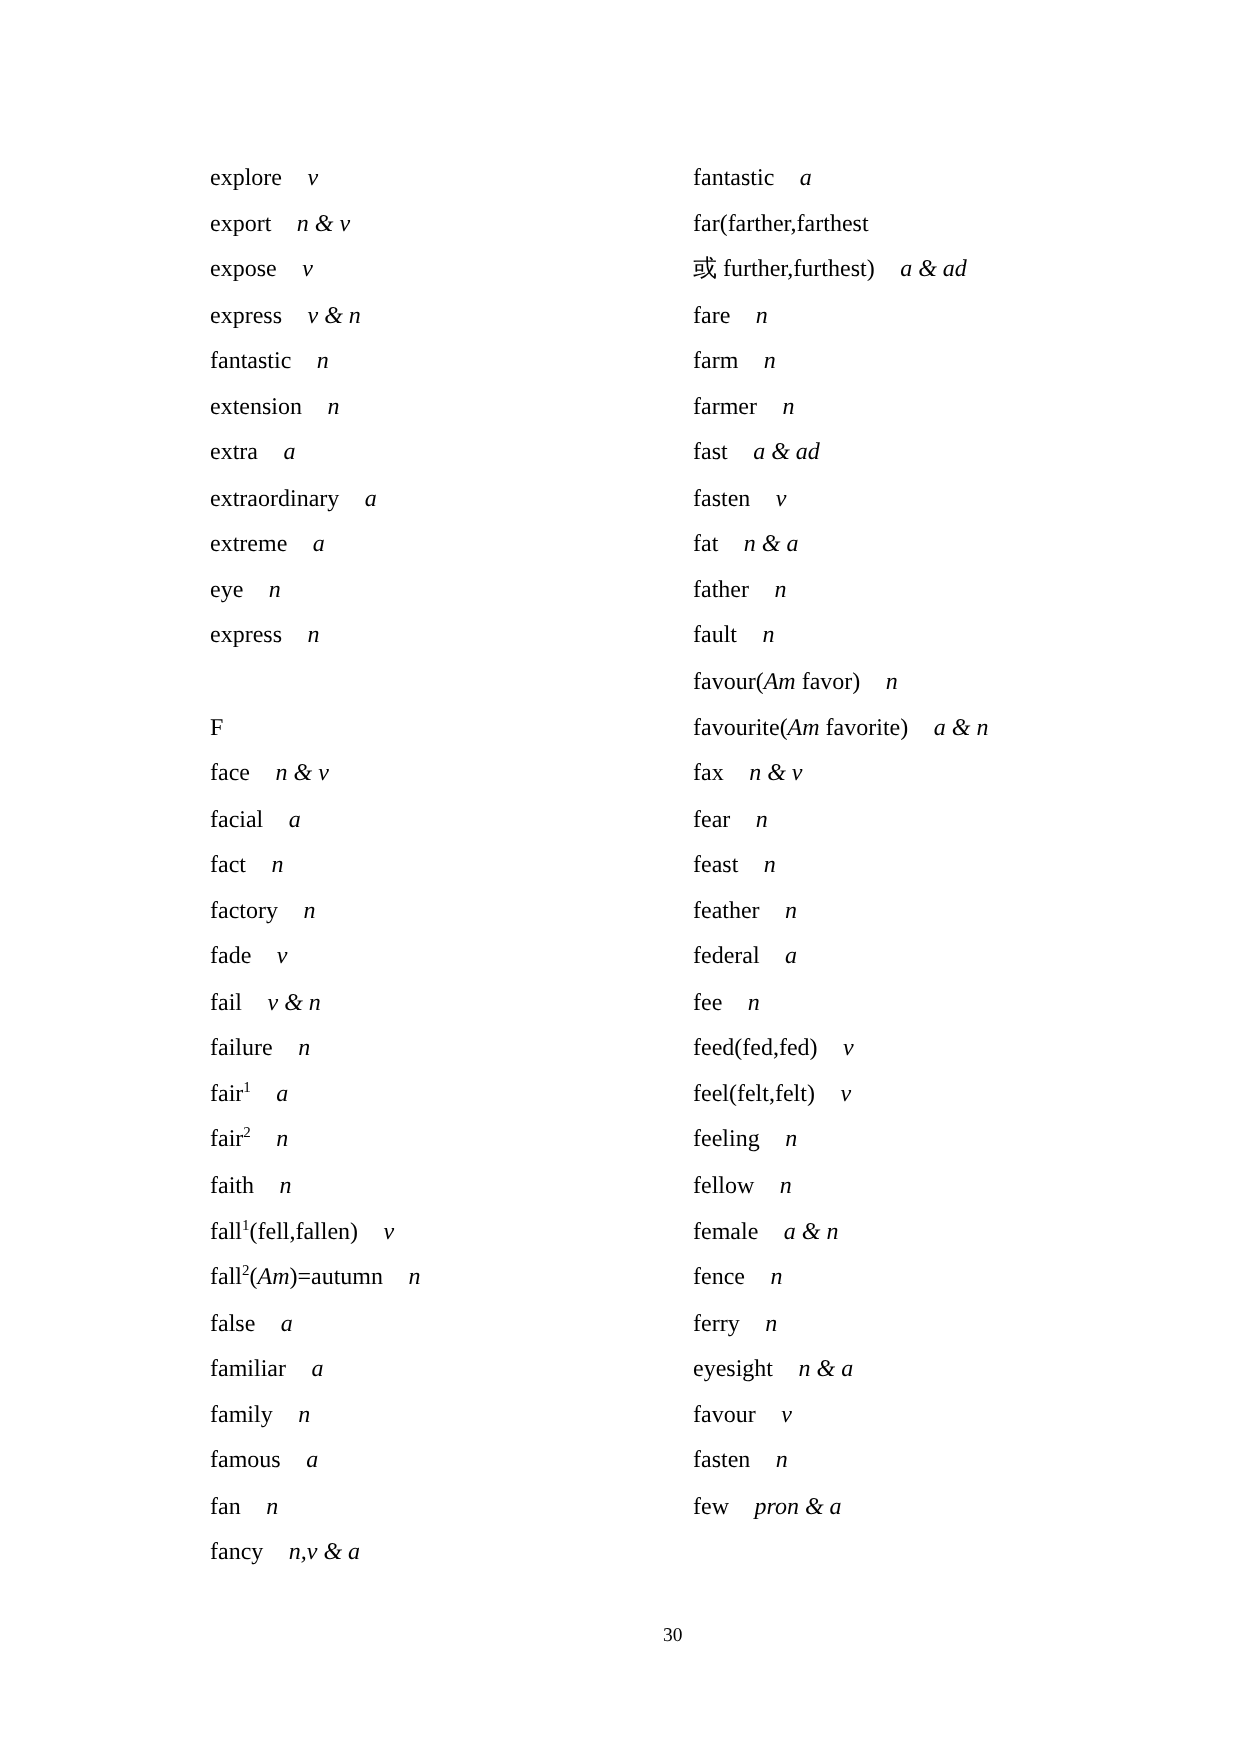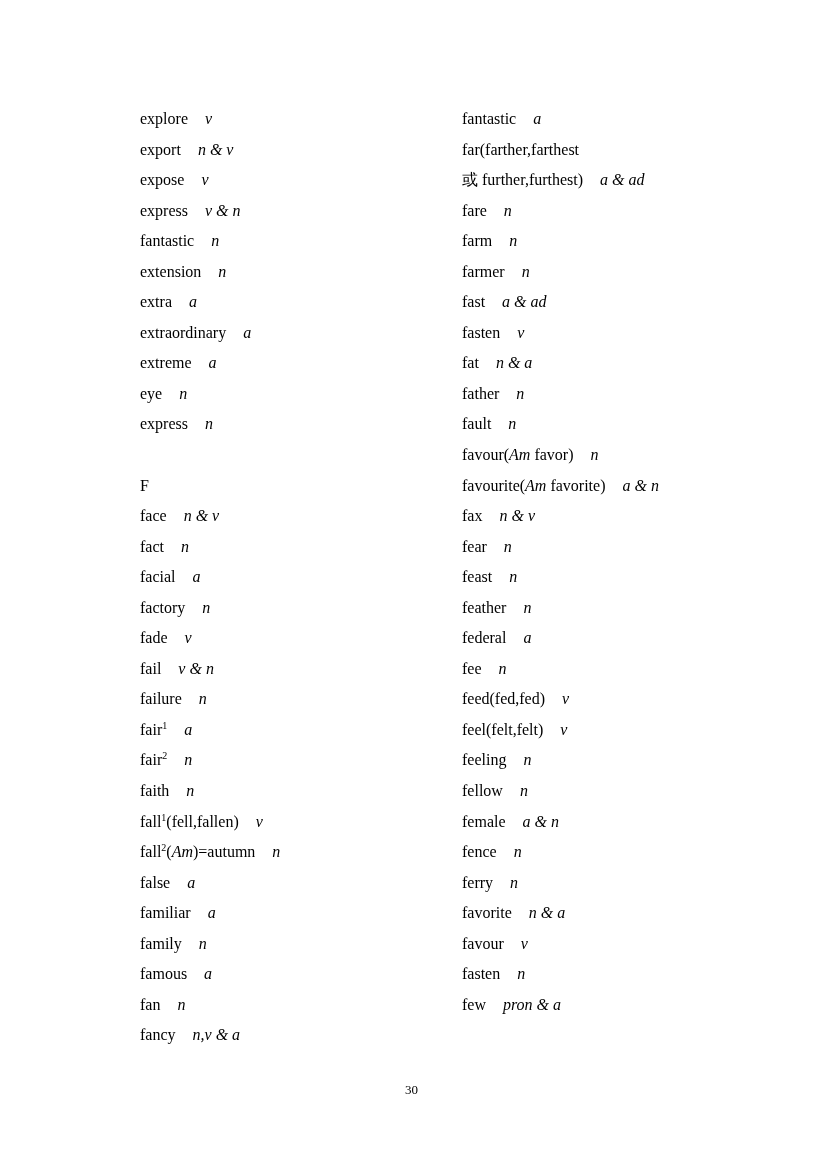--- a/index.html
+++ b/index.html
@@ -37,21 +37,21 @@
   }
   .tag {
     font-style: italic;
     margin-left: 17px;
   }
   .page-number {
     position: absolute;
     top: 1082px;
     left: 405px;
     width: 50px;
-    text-align: left;
+    text-align: right;
     font-size: 13px;
     line-height: 15px;
     font-family: "Liberation Serif", serif;
     color: #000000;
   }
 </style>
 </head>
 <body>
 
 <div class="page">
@@ -63,22 +63,22 @@
       <div class="row"><span class="word"><span class="">fantastic</span></span><span class="tag">n</span></div>
       <div class="row"><span class="word"><span class="">extension</span></span><span class="tag">n</span></div>
       <div class="row"><span class="word"><span class="">extra</span></span><span class="tag">a</span></div>
       <div class="row"><span class="word"><span class="">extraordinary</span></span><span class="tag">a</span></div>
       <div class="row"><span class="word"><span class="">extreme</span></span><span class="tag">a</span></div>
       <div class="row"><span class="word"><span class="">eye</span></span><span class="tag">n</span></div>
       <div class="row"><span class="word"><span class="">express</span></span><span class="tag">n</span></div>
       <div class="row"></div>
       <div class="row"><span class="word">F</span></div>
       <div class="row"><span class="word"><span class="">face</span></span><span class="tag">n &amp; v</span></div>
+      <div class="row"><span class="word"><span class="">facial</span></span><span class="tag">a</span></div>
       <div class="row"><span class="word"><span class="">fact</span></span><span class="tag">n</span></div>
-      <div class="row"><span class="word"><span class="">facial</span></span><span class="tag">a</span></div>
       <div class="row"><span class="word"><span class="">factory</span></span><span class="tag">n</span></div>
       <div class="row"><span class="word"><span class="">fade</span></span><span class="tag">v</span></div>
       <div class="row"><span class="word"><span class="">fail</span></span><span class="tag">v &amp; n</span></div>
       <div class="row"><span class="word"><span class="">failure</span></span><span class="tag">n</span></div>
       <div class="row"><span class="word"><span class="">fair</span><span class="sup">1</span></span><span class="tag">a</span></div>
       <div class="row"><span class="word"><span class="">fair</span><span class="sup">2</span></span><span class="tag">n</span></div>
       <div class="row"><span class="word"><span class="">faith</span></span><span class="tag">n</span></div>
       <div class="row"><span class="word"><span class="">fall</span><span class="sup">1</span><span class="">(fell,fallen)</span></span><span class="tag">v</span></div>
       <div class="row"><span class="word"><span class="">fall</span><span class="sup">2</span><span class="">(</span><span class="it">Am</span><span class="">)=autumn</span></span><span class="tag">n</span></div>
       <div class="row"><span class="word"><span class="">false</span></span><span class="tag">a</span></div>
@@ -108,19 +108,19 @@
       <div class="row"><span class="word"><span class="">feather</span></span><span class="tag">n</span></div>
       <div class="row"><span class="word"><span class="">federal</span></span><span class="tag">a</span></div>
       <div class="row"><span class="word"><span class="">fee</span></span><span class="tag">n</span></div>
       <div class="row"><span class="word"><span class="">feed(fed,fed)</span></span><span class="tag">v</span></div>
       <div class="row"><span class="word"><span class="">feel(felt,felt)</span></span><span class="tag">v</span></div>
       <div class="row"><span class="word"><span class="">feeling</span></span><span class="tag">n</span></div>
       <div class="row"><span class="word"><span class="">fellow</span></span><span class="tag">n</span></div>
       <div class="row"><span class="word"><span class="">female</span></span><span class="tag">a &amp; n</span></div>
       <div class="row"><span class="word"><span class="">fence</span></span><span class="tag">n</span></div>
       <div class="row"><span class="word"><span class="">ferry</span></span><span class="tag">n</span></div>
-      <div class="row"><span class="word"><span class="">favorite</span></span><span class="tag">n &amp; a</span></div>
+      <div class="row"><span class="word"><span class="">eyesight</span></span><span class="tag">n &amp; a</span></div>
       <div class="row"><span class="word"><span class="">favour</span></span><span class="tag">v</span></div>
       <div class="row"><span class="word"><span class="">fasten</span></span><span class="tag">n</span></div>
       <div class="row"><span class="word"><span class="">few</span></span><span class="tag">pron &amp; a</span></div>
     </div>
   <div class="page-number">30</div>
 </div>
 
 </body></html>

